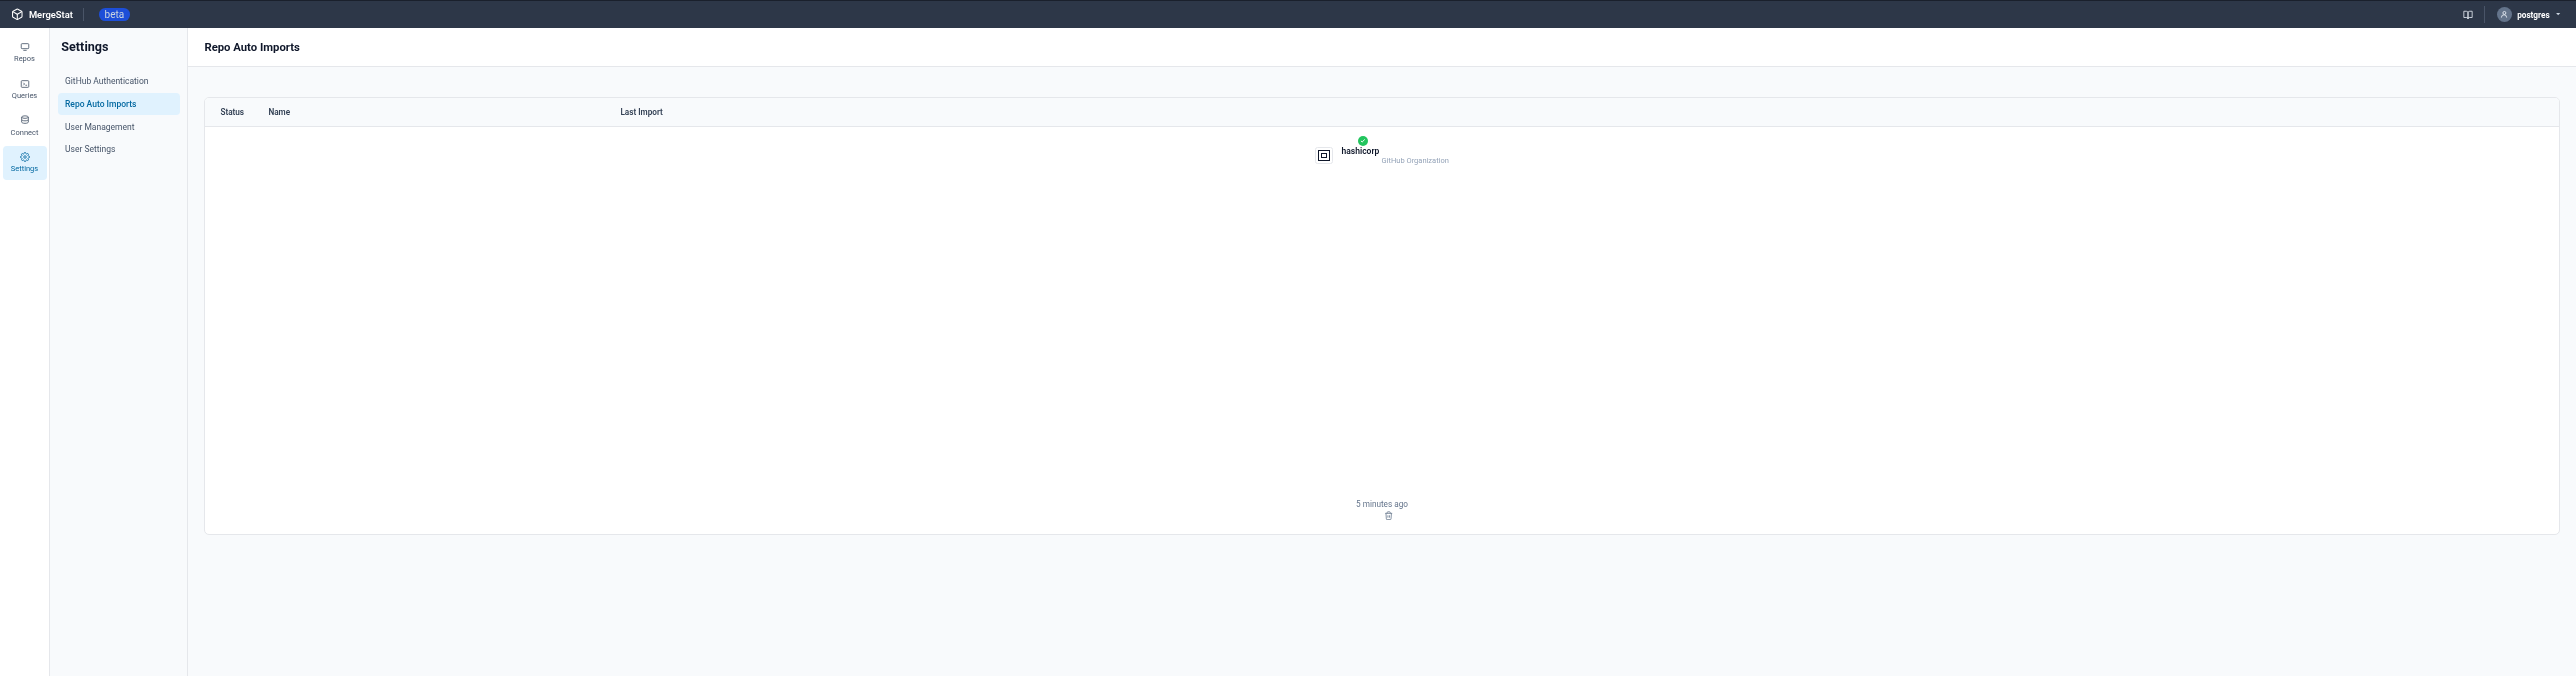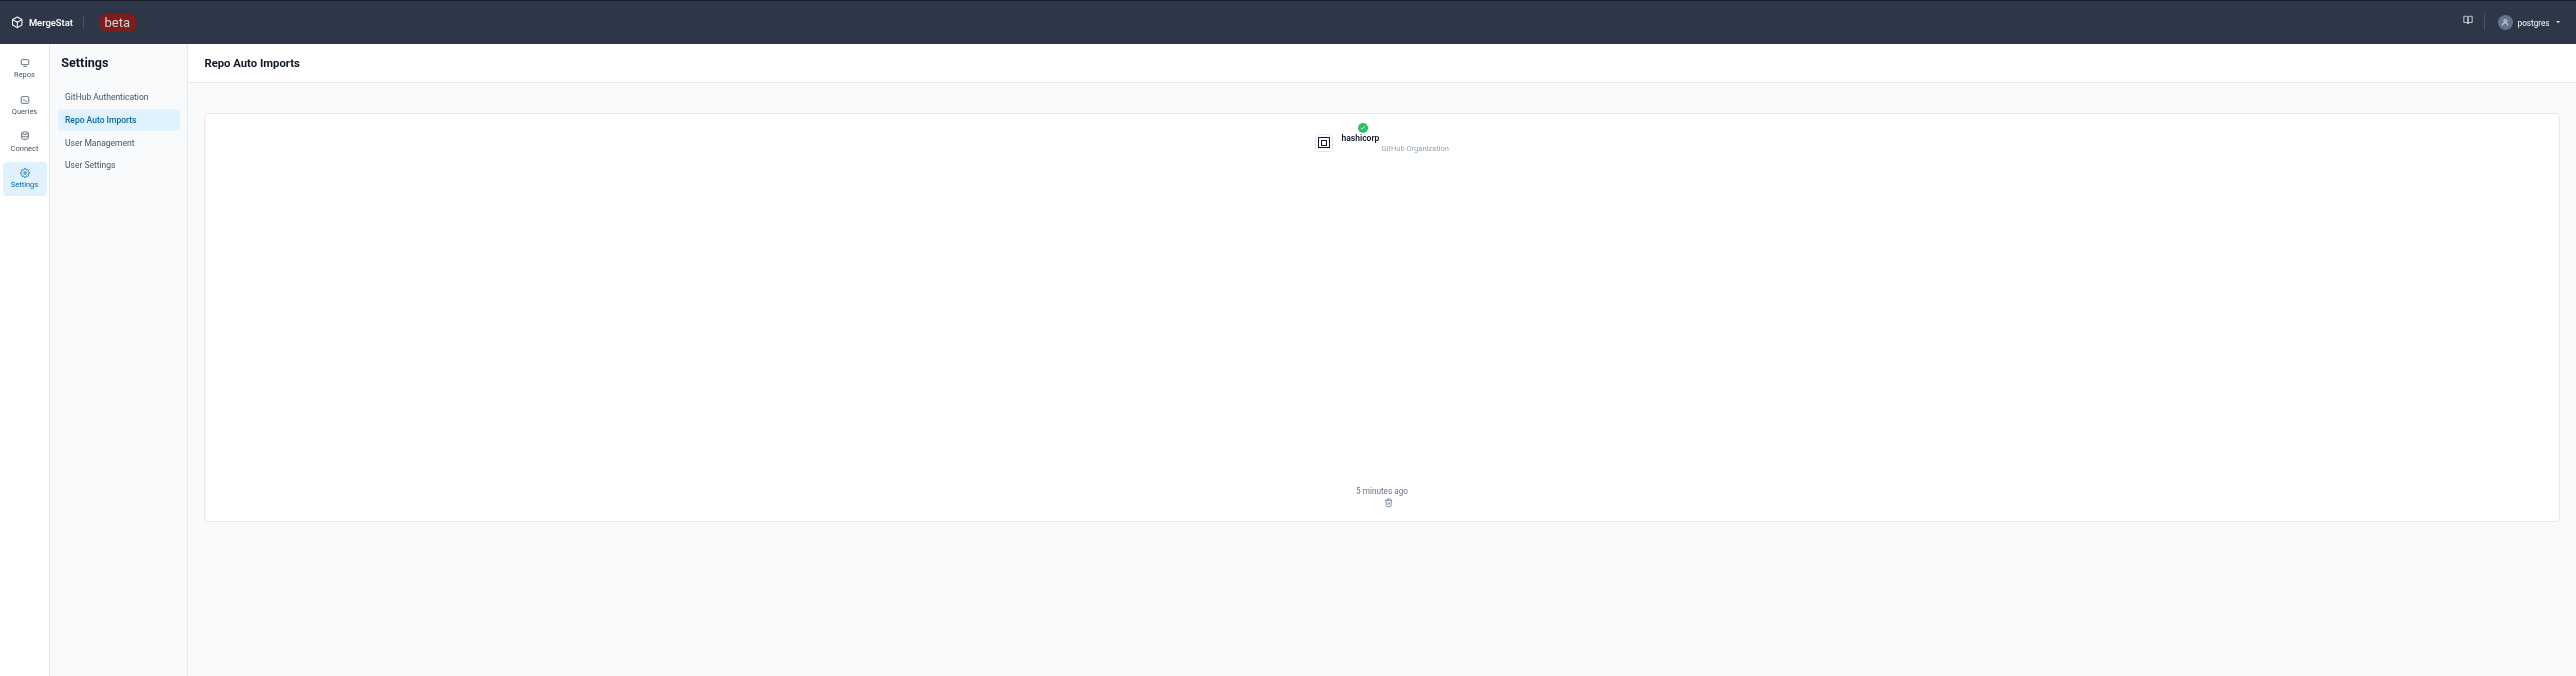--- a/index.html
+++ b/index.html
@@ -10,21 +10,21 @@
 
     body {
       font-family: -apple-system, BlinkMacSystemFont, "Segoe UI", Roboto, "Helvetica Neue", Arial, sans-serif;
       background: #fff;
       color: #1e293b;
     }
 
     
     .navbar {
       background: #2d3748;
-      height: 44px;
+      height: 28px;
       display: flex;
       align-items: center;
       border-top: 1.9px solid #1a202c;
       padding: 0 11.3px;
     }
 
     .navbar-left {
       display: flex;
       align-items: center;
       gap: 7.5px;
@@ -45,33 +45,34 @@
       flex-shrink: 0;
     }
 
     .logo-text {
       color: #fff;
       font-weight: 600;
       font-size: 9.4px;
     }
 
     .badge-beta {
-      background: #7f1d1d;
+      background: #1d4ed8;
       color: #cbd5e0;
-      font-size: 13px;
+      font-size: 10px;
       padding: 1.3px 5.7px;
       border-radius: 6.3px;
       margin-left: 7.5px;
     }
 
     .navbar-right {
       margin-left: auto;
       display: flex;
-      align-items: flex-start;
+      align-items: center;
       gap: 8.8px;
+      font-weight: bold;
     }
 
     .nav-icon-btn {
       color: #e2e8f0;
       padding: 2.5px;
       cursor: pointer;
       display: flex;
       align-items: center;
     }
 
@@ -421,20 +422,26 @@
 
   <div class="content">
     <div class="content-header">
       <div class="content-title">Repo Auto Imports</div>
     </div>
 
     <div class="content-body">
 
 
       <div class="table-wrap">
+        <div class="table-head">
+          <div class="col-status">Status</div>
+          <div class="col-name">Name</div>
+          <div class="col-import">Last Import</div>
+          <div class="col-actions"></div>
+        </div>
 
         <div class="table-row">
           <div class="col-status">
             <div class="status-ok">
               <svg width="5.7" height="5.7" viewBox="0 0 24 24" fill="none" stroke="currentColor" stroke-width="4">
                 <polyline points="20 6 9 17 4 12"></polyline>
               </svg>
             </div>
           </div>
           <div class="col-name">

